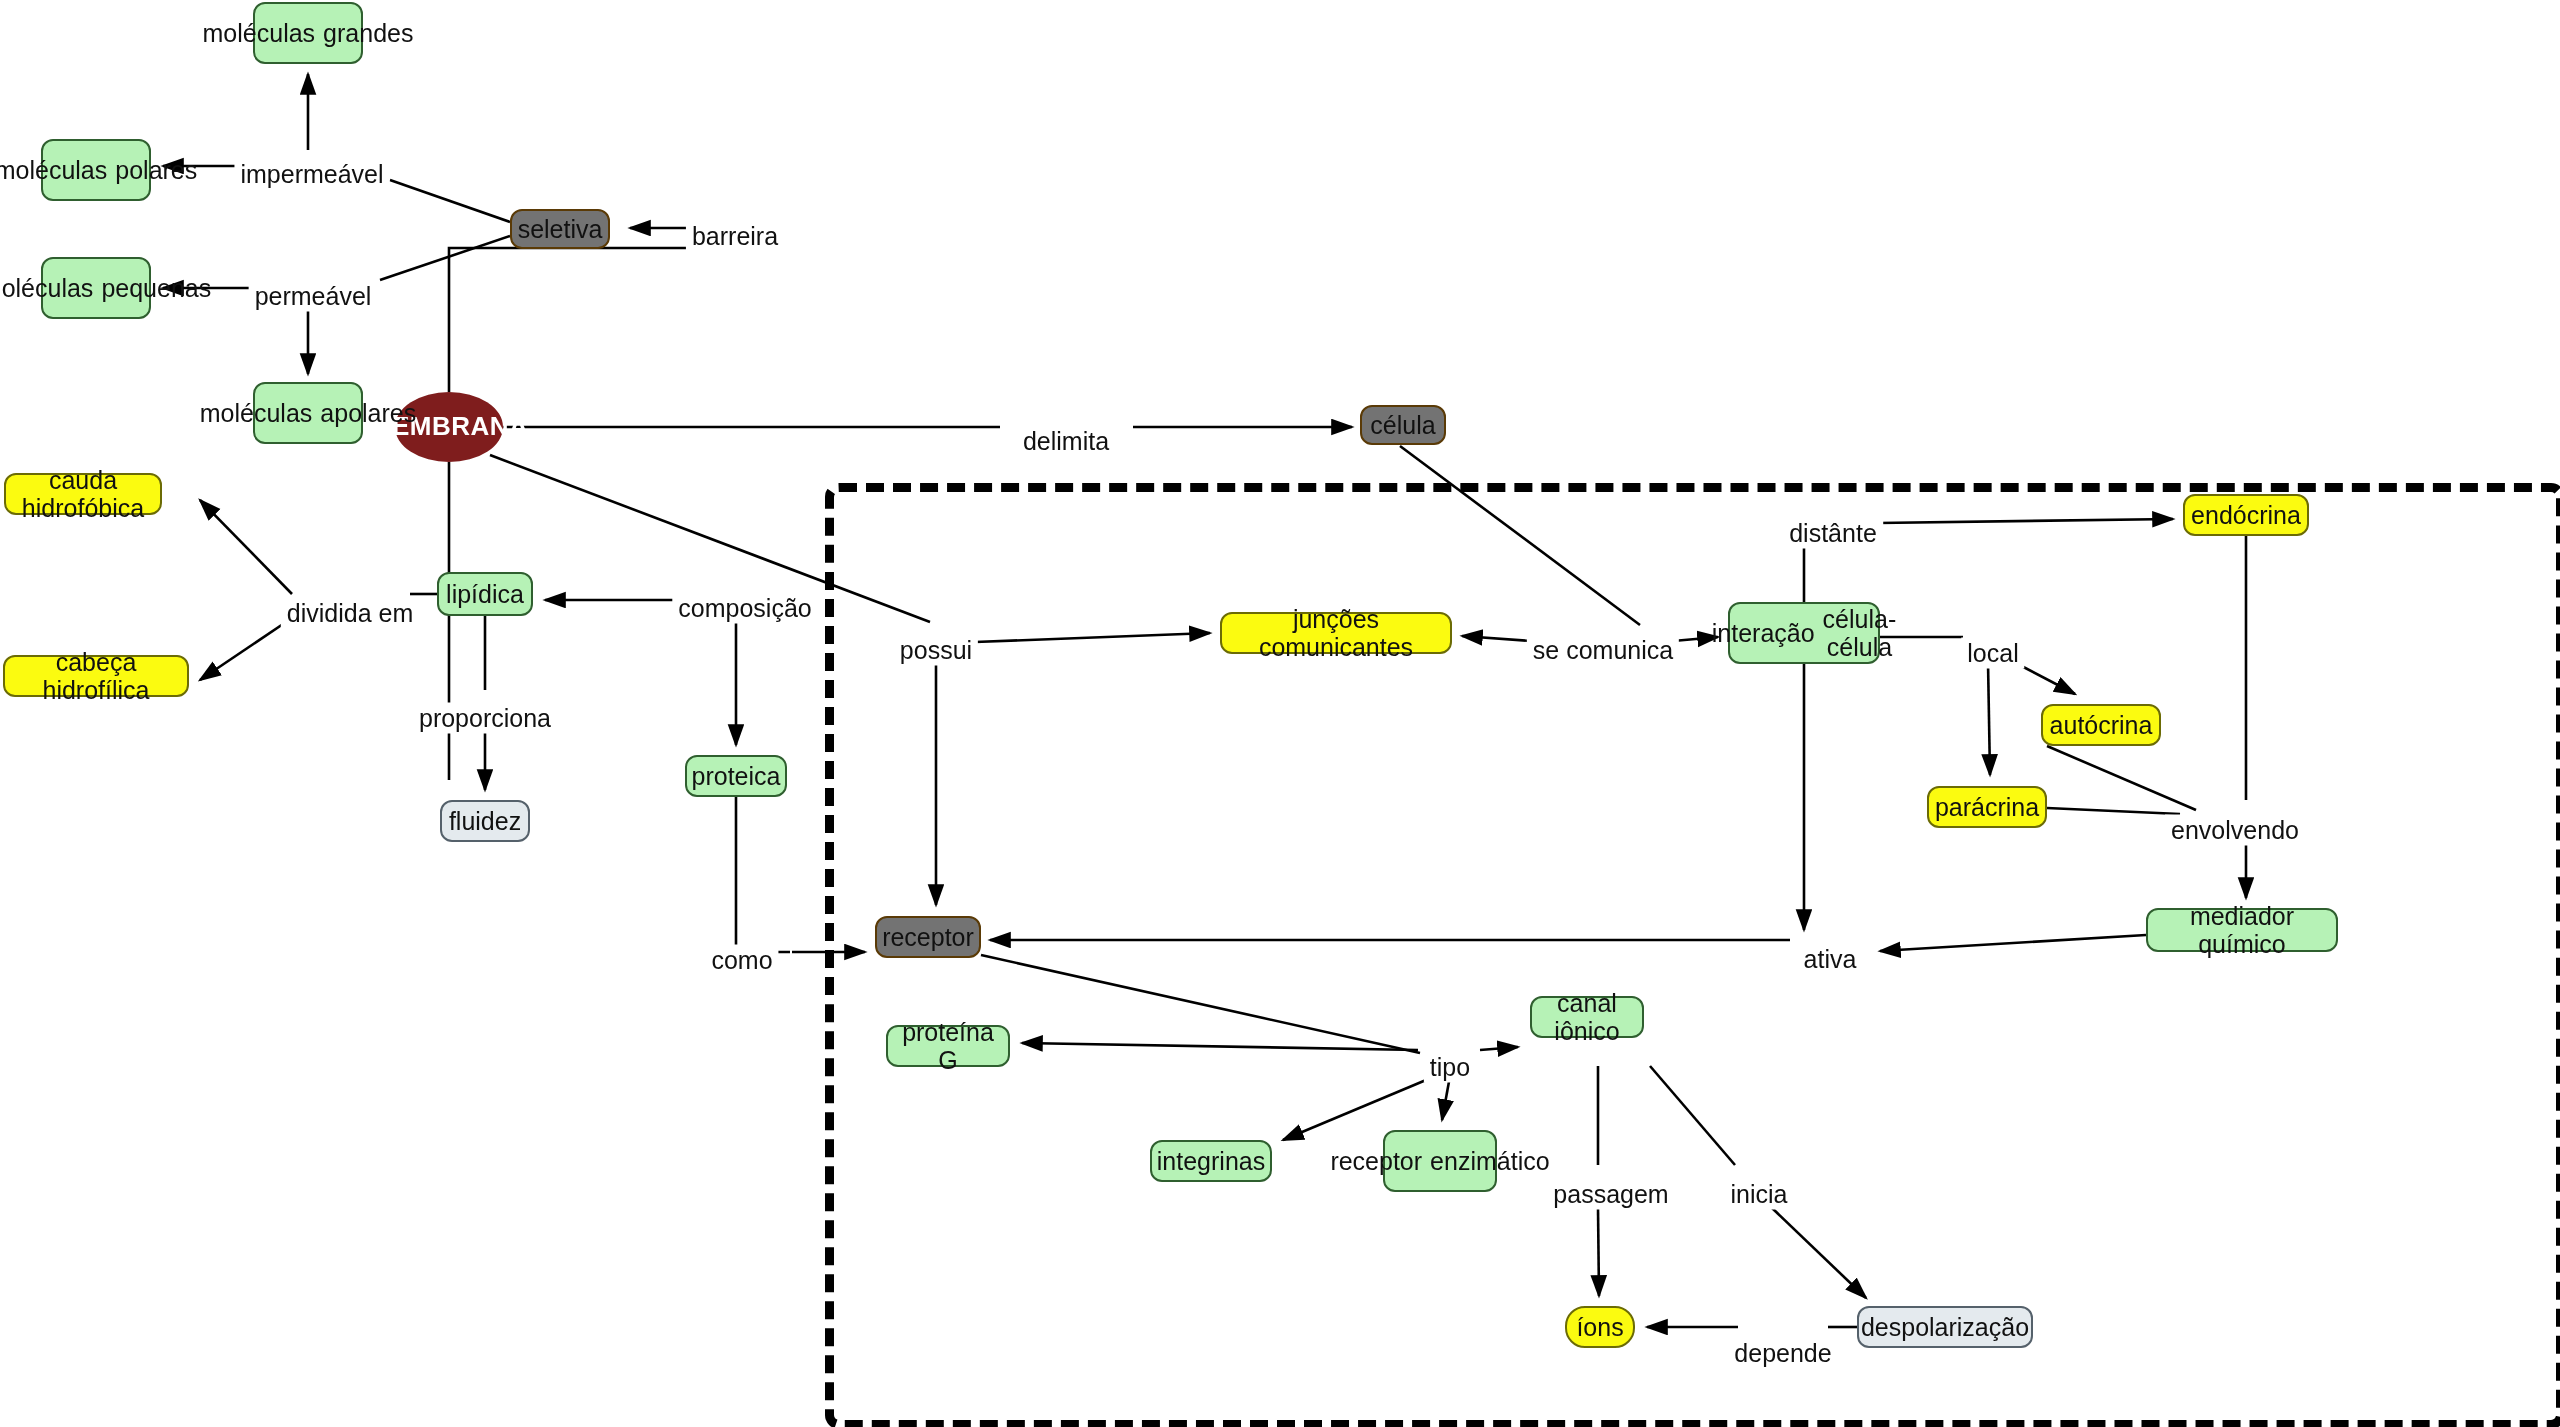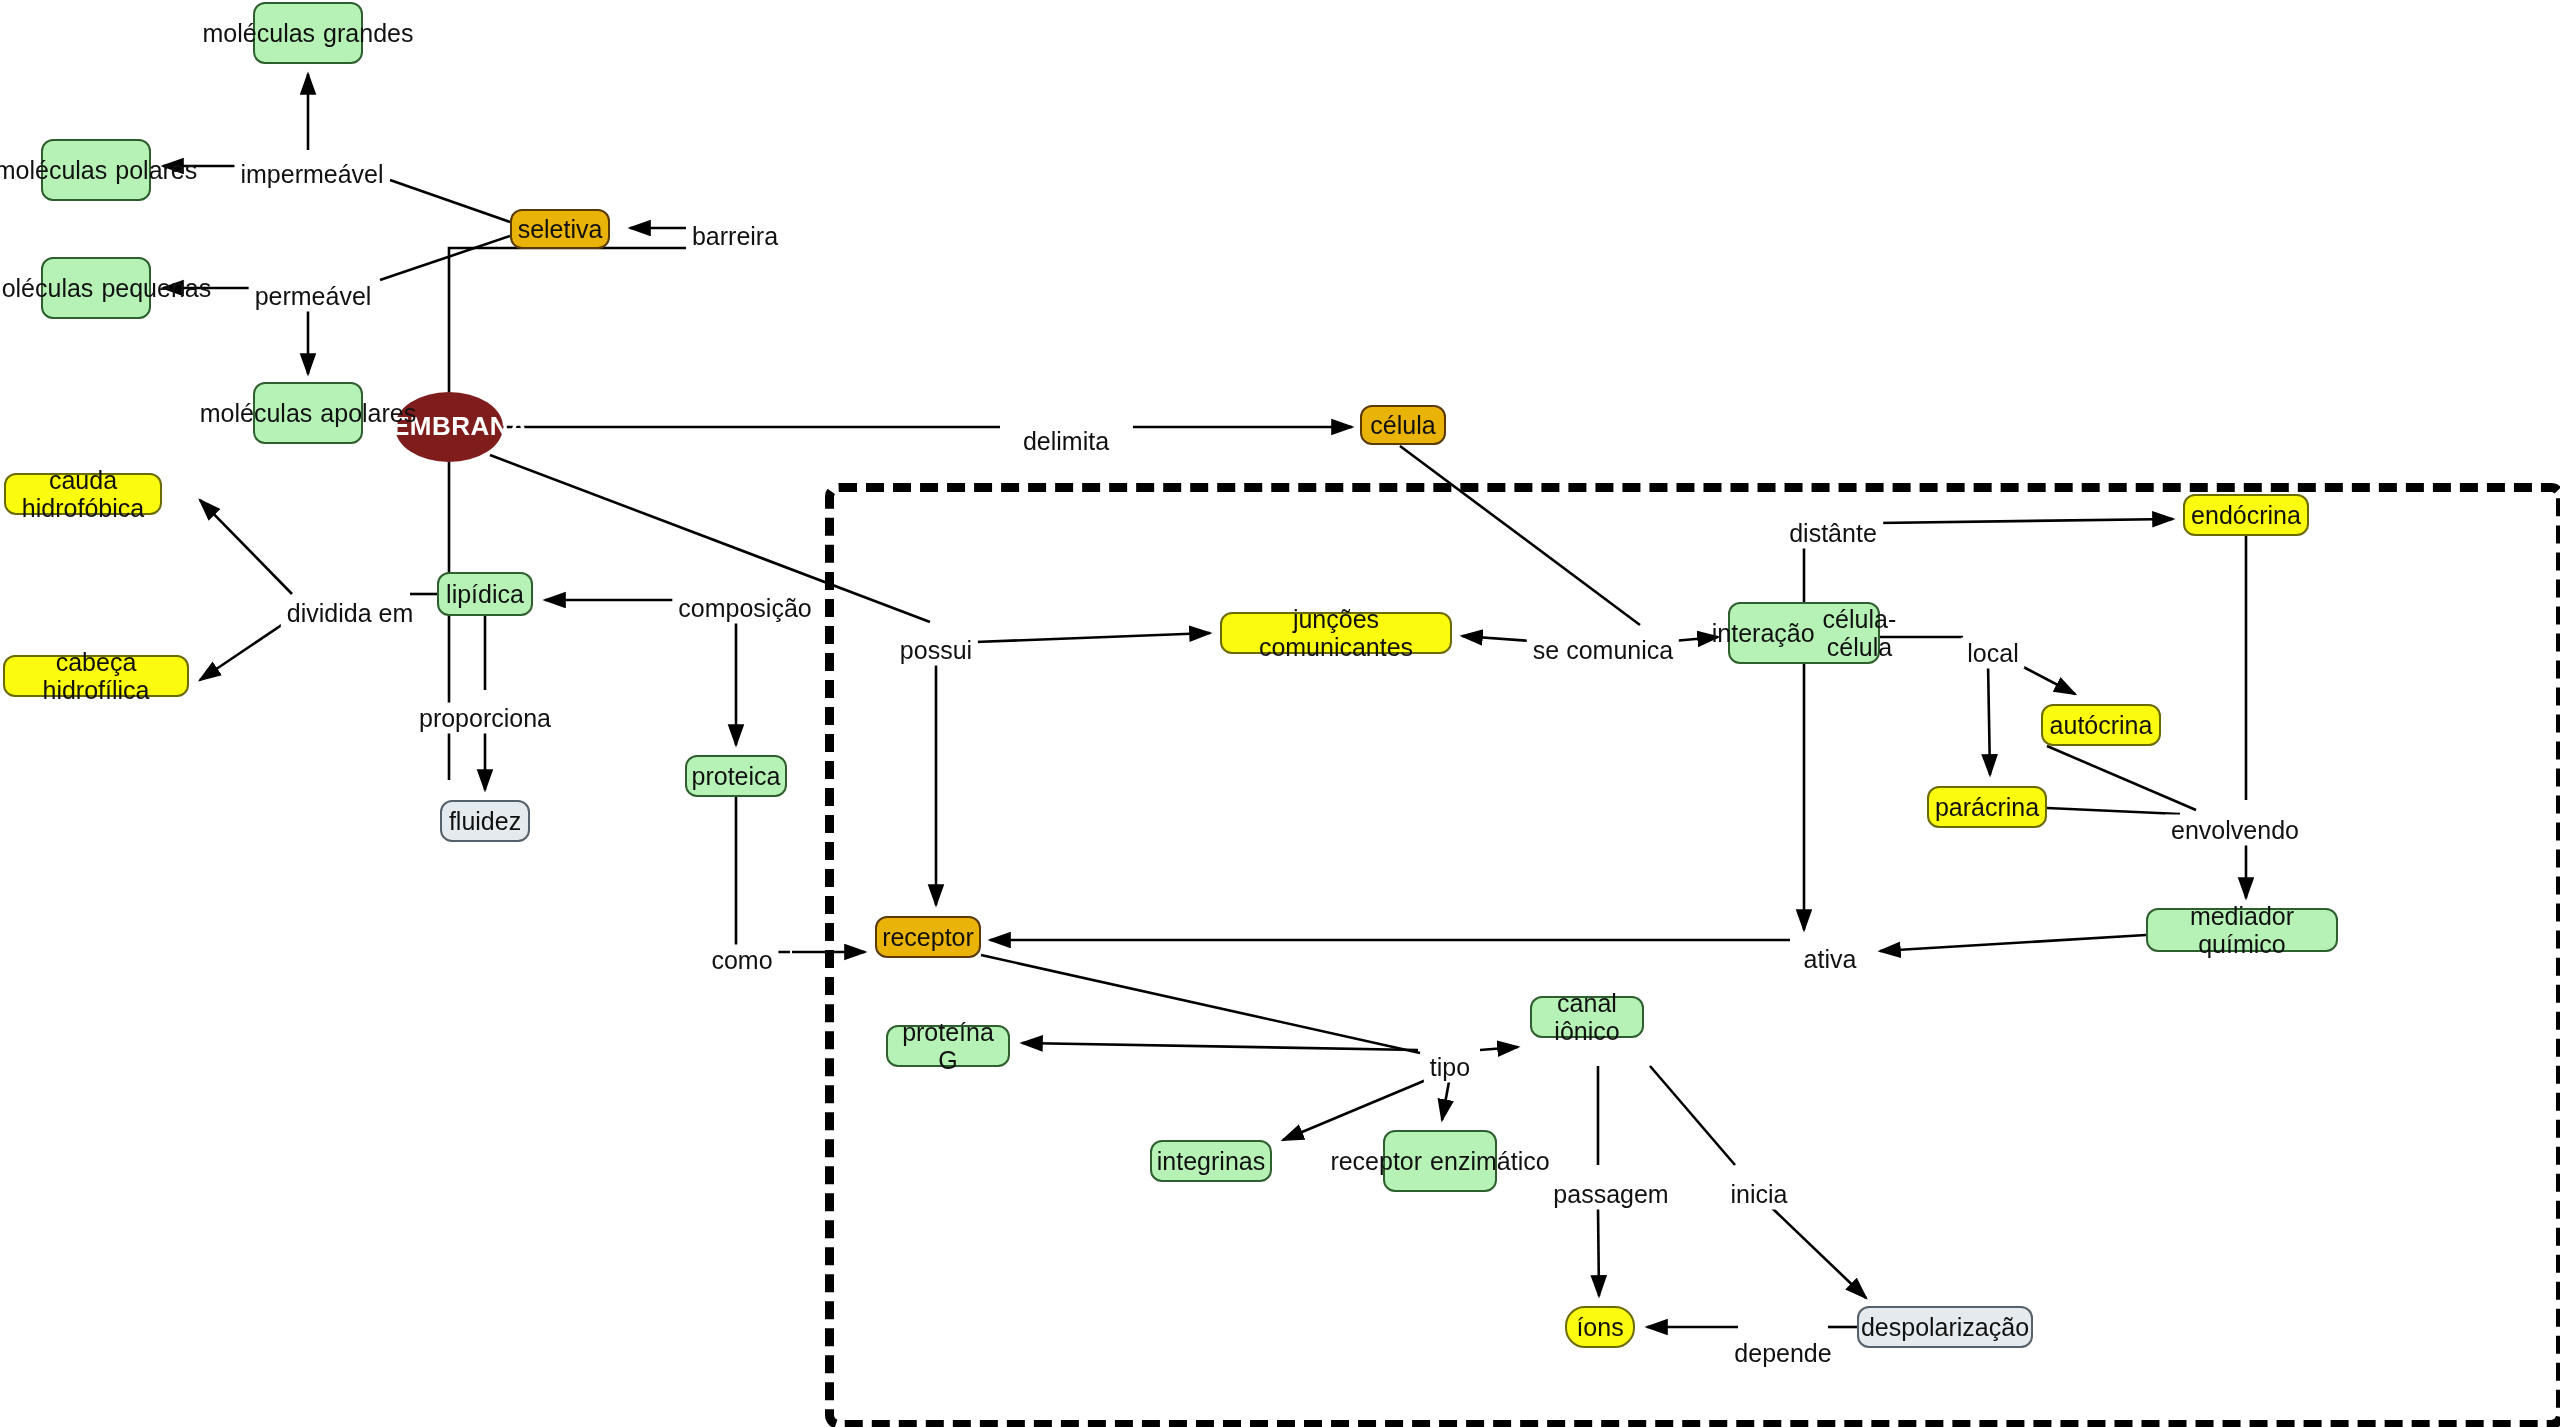--- a/index.html
+++ b/index.html
@@ -4,21 +4,21 @@
 <style>
   html,body{margin:0;padding:0;background:#ffffff;}
   body{font-family:"Liberation Sans","DejaVu Sans",sans-serif;}
   #stage{position:relative;width:2560px;height:1427px;background:#fff;overflow:hidden;}
   svg#wires{position:absolute;left:0;top:0;width:2560px;height:1427px;}
   .node{position:absolute;box-sizing:border-box;display:flex;align-items:center;justify-content:center;
          text-align:center;border:2px solid #3a3a1e;border-radius:12px;line-height:1.12;
          font-size:25px;color:#111;padding:4px 10px;gap:8px;}
   .green{background:#b6f2b6;border-color:#2f5f2f;}
   .yellow{background:#fbfb10;border-color:#6b6b05;}
-  .orange{background:#eab308;border-color:#5a3a06;}
+  .orange{background:#737373;border-color:#5a3a06;}
   .grey{background:#e4eaee;border-color:#55616b;}
   .root{background:#7f1d1d;border:none;border-radius:50%;color:#fff;font-weight:bold;
         font-size:26px;letter-spacing:.5px;}
   .edge-label{position:absolute;font-size:25px;color:#111;background:#fff;
               white-space:nowrap;padding:1px 6px;transform:translate(-50%,-50%);margin-top:8px;}
   .section-title{position:absolute;font-size:44px;font-weight:bold;letter-spacing:1px;color:#000;
                  white-space:nowrap;}
   .dashbox{position:absolute;border:9px dashed #000;border-radius:14px;pointer-events:none;}
 </style>
 </head>

